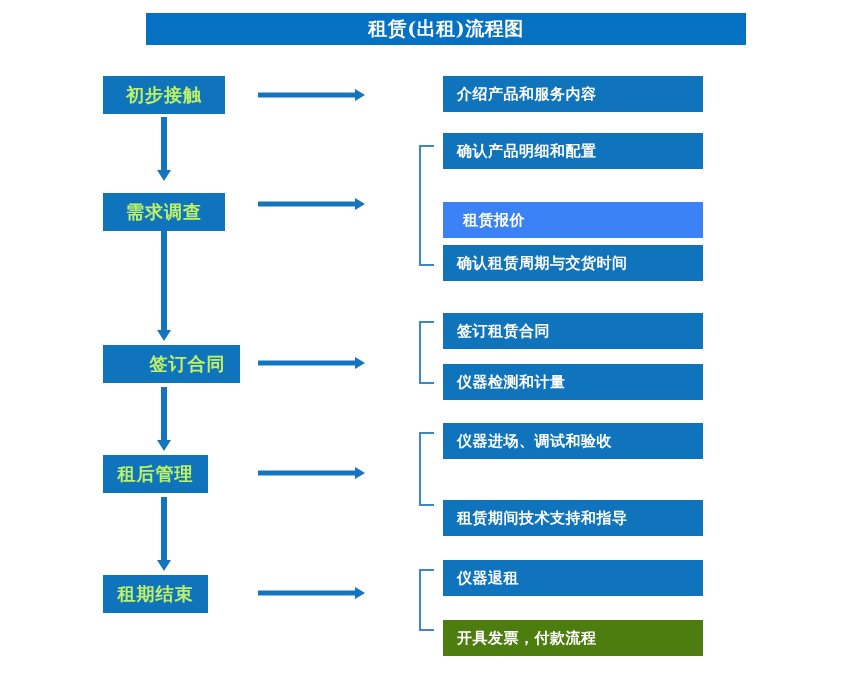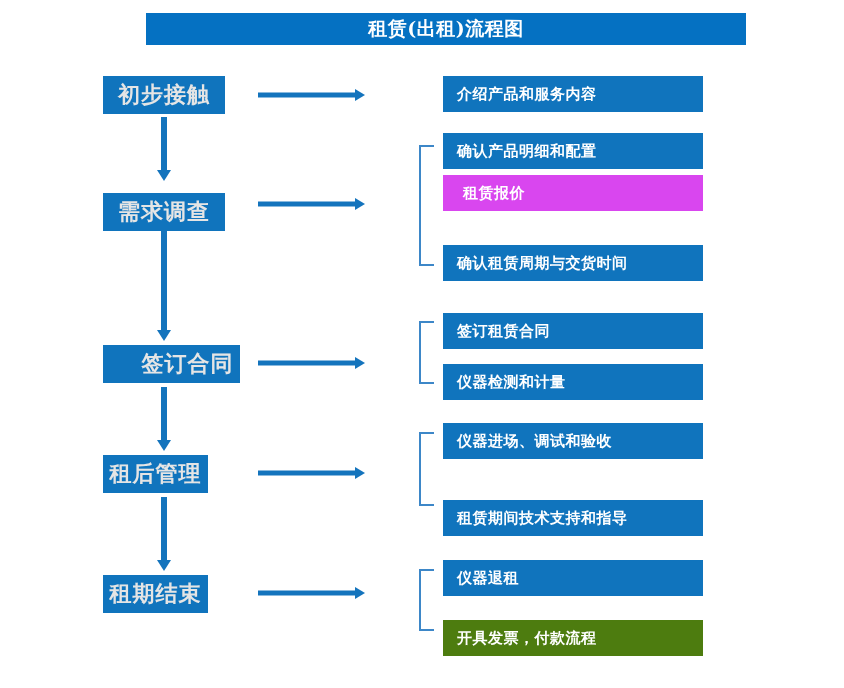--- a/index.html
+++ b/index.html
@@ -39,22 +39,22 @@
     letter-spacing: 0.5px;
     font-family: "DejaVu Serif", "Liberation Serif", serif;
     margin-left: 43px;
   }
 
   
   .stage-box {
     position: absolute;
     height: 38px;
     background: #1074bd;
-    color: #e5e5e5;
-    font-size: 22px;
+    color: #bef264;
+    font-size: 18px;
     font-weight: bold;
     display: flex;
     align-items: center;
     justify-content: center;
     font-family: "DejaVu Serif", "Liberation Serif", serif;
     letter-spacing: 1px;
   }
 
   
   .detail-box {
@@ -139,21 +139,21 @@
       <g>
         <path d="M 434 570 L 420 570 L 420 630 L 434 630" fill="none" stroke="#3d87c8" stroke-width="2"></path>
       </g>
     </svg>
 
   <div id="nodes">
       <div class="stage-box" style="left: 103px; top: 76px; width: 122px; background: rgb(16, 116, 189);">初步接触</div>
       <div class="detail-box" style="top: 76px; background: rgb(16, 116, 189);">介绍产品和服务内容</div>
       <div class="stage-box" style="left: 103px; top: 185px; width: 122px; background: rgb(16, 116, 189); margin-top: 8px;">需求调查</div>
       <div class="detail-box" style="top: 133px; background: rgb(16, 116, 189);">确认产品明细和配置</div>
-      <div class="detail-box" style="top: 175px; background: #d946ef; padding-left: 20px;">租赁报价</div>
+      <div class="detail-box" style="top: 202px; background: #3b82f6; padding-left: 20px;">租赁报价</div>
       <div class="detail-box" style="top: 245px; background: rgb(16, 116, 189);">确认租赁周期与交货时间</div>
       <div class="stage-box" style="left: 103px; top: 345px; width: 105px; background: rgb(16, 116, 189); padding-left: 32px;">签订合同</div>
       <div class="detail-box" style="top: 313px; background: rgb(16, 116, 189);">签订租赁合同</div>
       <div class="detail-box" style="top: 364px; background: rgb(16, 116, 189);">仪器检测和计量</div>
       <div class="stage-box" style="left: 103px; top: 455px; width: 105px; background: rgb(16, 116, 189);">租后管理</div>
       <div class="detail-box" style="top: 423px; background: rgb(16, 116, 189);">仪器进场、调试和验收</div>
       <div class="detail-box" style="top: 500px; background: rgb(16, 116, 189); font-family: Liberation Serif, serif;">租赁期间技术支持和指导</div>
       <div class="stage-box" style="left: 103px; top: 575px; width: 105px; background: rgb(16, 116, 189);">租期结束</div>
       <div class="detail-box" style="top: 560px; background: rgb(16, 116, 189);">仪器退租</div>
       <div class="detail-box" style="top: 620px; background: #4d7c0f;">开具发票，付款流程</div>

